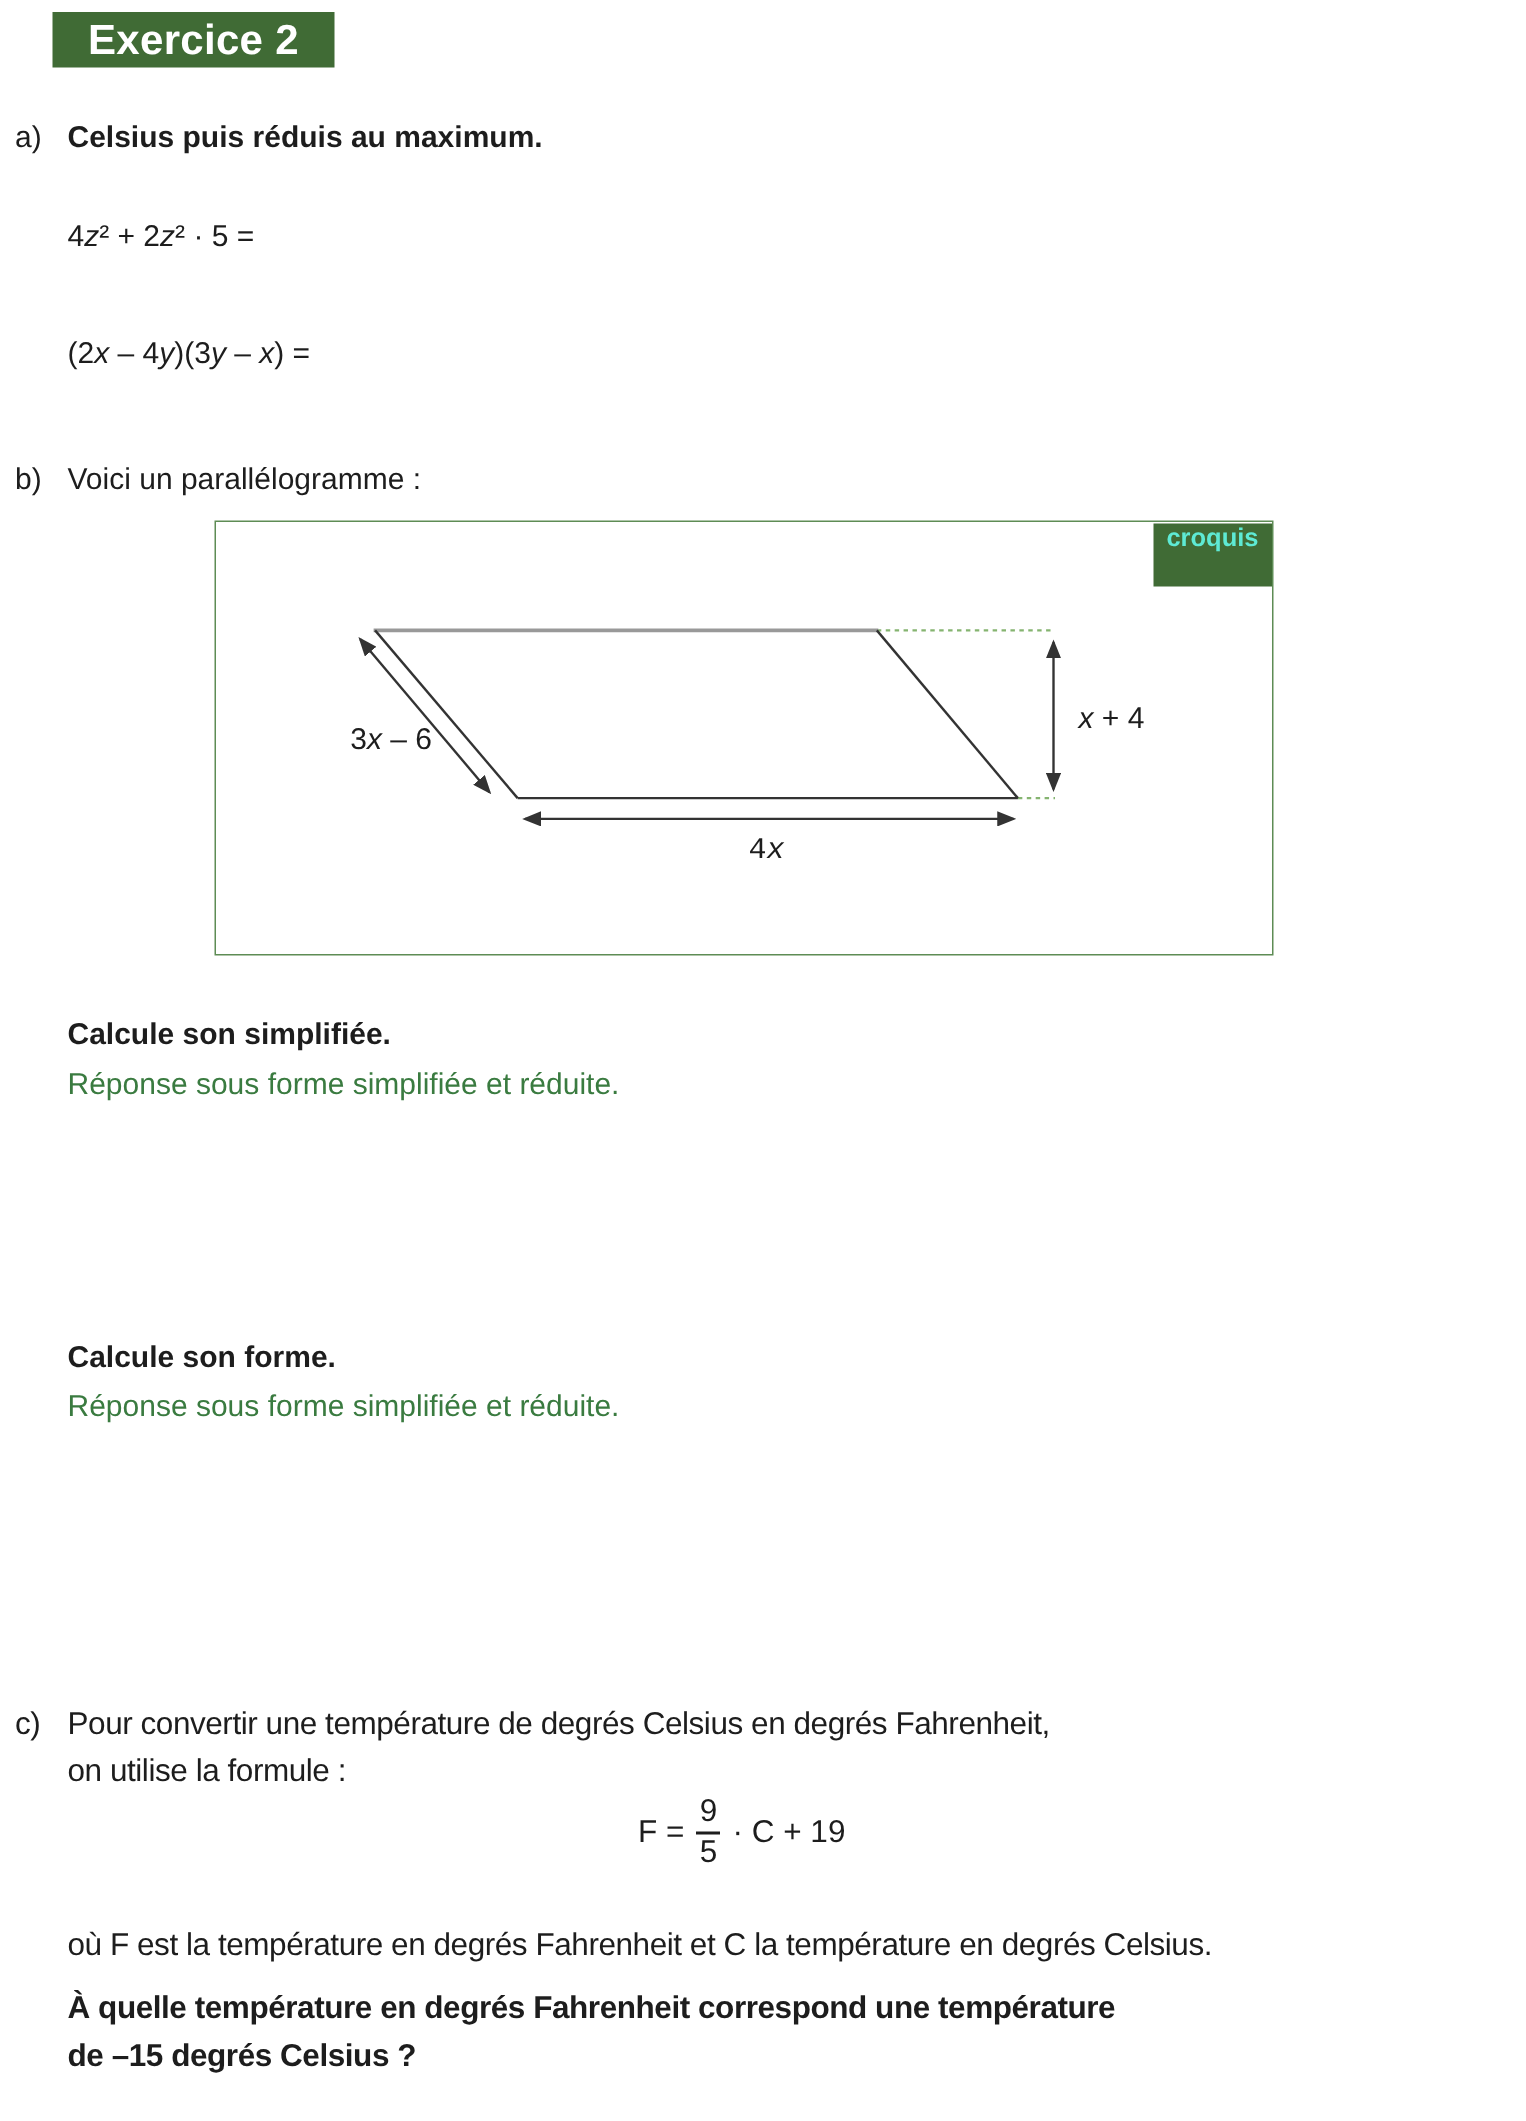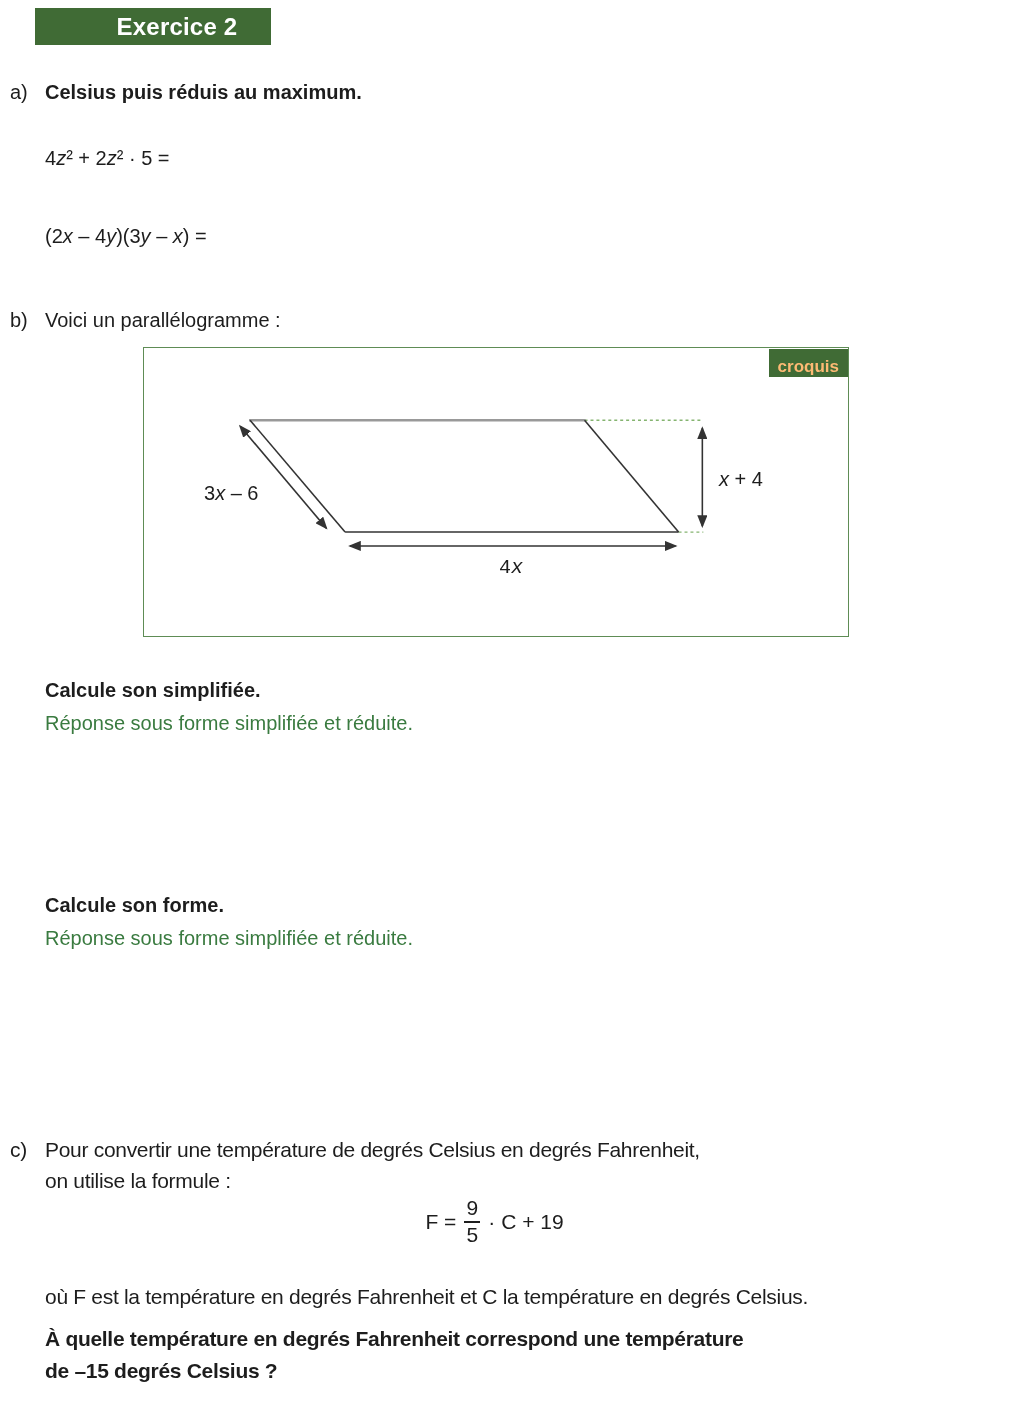--- a/index.html
+++ b/index.html
@@ -1,38 +1,38 @@
 <!DOCTYPE html>
 <html style="--banner-green: #406b35; --green-text: #3a7b40; --box-border: #5e8c55; --dash-green: #85b470;"><head>
 <meta charset="utf-8">
 <style>
   html,body { margin:0; padding:0; background:#fff; }
   .page { position:relative; width:1017px; height:1414px; background:#fff;
           font-family:"Liberation Sans", sans-serif; color:#1d1d1d; overflow:hidden; }
 
   .banner { position:absolute; top:8px; left:35px; width:188px; height:37px;
             background:var(--banner-green,#406b35); color:#fff; font-weight:bold;
-            font-size:24px; display:flex; align-items:center; justify-content:center;
-            letter-spacing:0.2px;padding-left:48px; }
+            font-size:28px; display:flex; align-items:center; justify-content:center;
+            letter-spacing:0.2px; }
 
   .line { position:absolute; left:45px; font-size:20px; line-height:1.25; white-space:nowrap; }
   .with-letter { left:10px; display:flex; }
   .letter { width:35px; flex:0 0 35px; }
   .bold { font-weight:bold; }
   .green-text { color:var(--green-text,#3a7b40); }
   .c-text { font-size:21px; letter-spacing:-0.3px; }
 
   .figure { position:absolute; top:347px; left:143px; width:706px; height:290px;
             border:1.5px solid var(--box-border,#5e8c55); box-sizing:border-box; background:#fff; }
   .figure svg { position:absolute; top:0; left:0; }
-  .croquis { position:absolute; top:1px; right:0; height:28px; padding:0 9px;
-             background:var(--banner-green,#406b35); color:#fdba74; font-weight:bold;
-             font-size:17px; display:flex; align-items:flex-end; }
+  .croquis { position:absolute; top:1px; right:0; height:42px; padding:0 9px;
+             background:var(--banner-green,#406b35); color:#5eead4; font-weight:bold;
+             font-size:17px; display:flex; align-items:flex-start; }
   .fig-label { position:absolute; font-size:20px; white-space:nowrap; color:#1d1d1d; }
-  .lbl-side { left:60px; top:134px; width:84px; text-align:left; }
+  .lbl-side { left:60px; top:134px; width:84px; text-align:right; }
   .lbl-base { left:330px; top:208px; width:74px; text-align:center;font-family:Liberation Mono, monospace; }
   .lbl-height { left:575px; top:120px; }
 
   .formula-row { position:absolute; top:1197px; left:0; width:100%;
                  display:flex; justify-content:center; font-size:21px; }
   .formula-inner { display:flex; align-items:center; gap:8px; transform:translateX(-14px); }
   .frac { display:inline-flex; flex-direction:column; align-items:center; line-height:1.08; }
   .frac-bar { width:16px; height:2px; background:#1d1d1d; margin:1px 0; }
 
   i { font-style:italic; }

